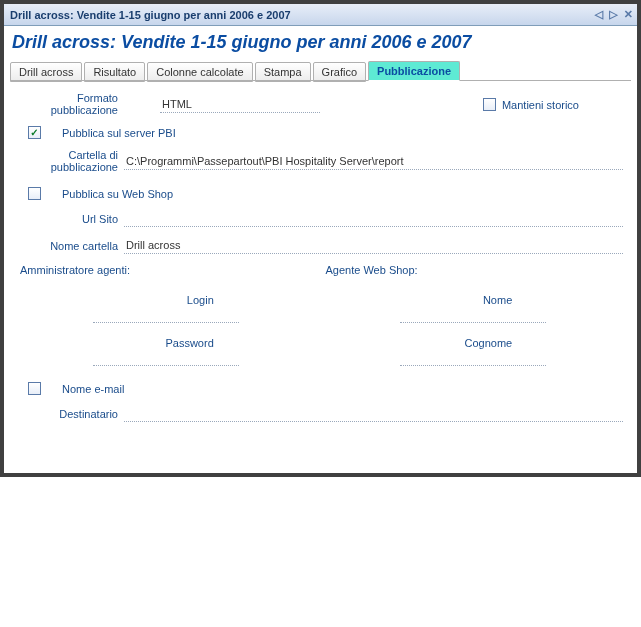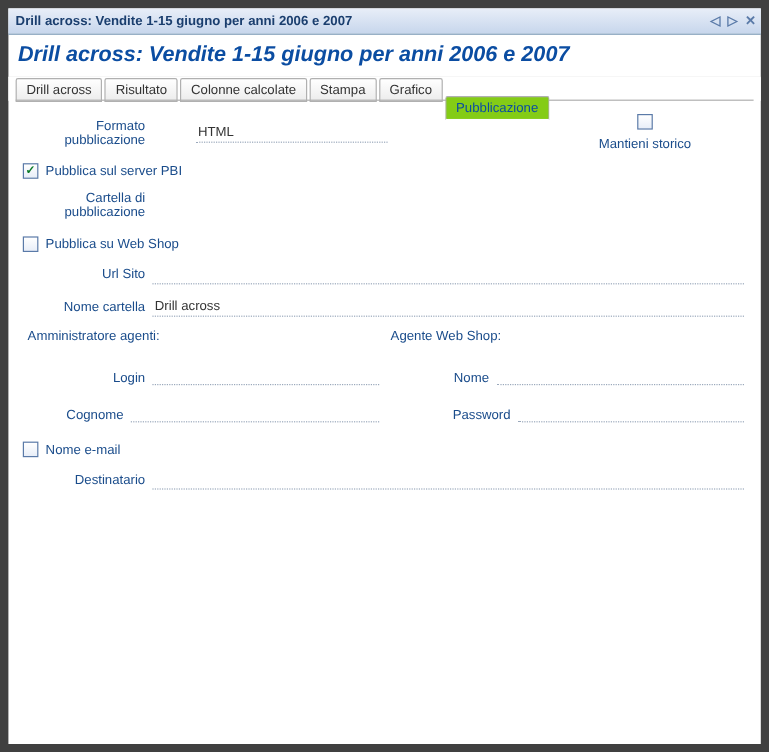--- a/index.html
+++ b/index.html
@@ -7,22 +7,22 @@
     margin: 0;
     font-family: Tahoma, Verdana, Arial, sans-serif;
     font-size: 11px;
     background: #fff;
     width: 641px;
     height: 627px;
     overflow: hidden;
   }
   .window {
     width: 641px;
-    height: 627px;
-    border: 7px solid #404040;
+    height: 477px;
+    border: 4px solid #404040;
     background: #fff;
     display: flex;
     flex-direction: column;
   }
   .titlebar {
     height: 22px;
     background: linear-gradient(to bottom, #e8eef8, #c7d6ec);
     border-bottom: 1px solid #7f9db9;
     display: flex;
     align-items: center;
@@ -55,25 +55,25 @@
     margin-right: 2px;
     font-size: 11px;
     color: #333;
     cursor: pointer;
     position: relative;
     top: 1px;
     border-top-left-radius: 2px;
     border-top-right-radius: 2px;
   }
   .tab.active {
-    background: #84cc16;
+    background: #5eead4;
     border-bottom-color: #fff;
     color: #0b4da2;
-    font-weight: normal;
-    top: 16px;
+    font-weight: bold;
+    top: 0;
     z-index: 2;
   }
   .tabline {
     border-bottom: 1px solid #b0b0b0;
     margin: 0 6px;
     position: relative;
     top: -1px;
   }
   .form-area {
     flex: 1;
@@ -106,23 +106,23 @@
     background: transparent;
     font-family: inherit;
     outline: none;
     min-width: 0;
   }
   .field-short { flex: 0 0 160px; margin-left: 36px; }
   .spacer-right { flex: 1; }
   .check-row {
     display: flex;
     align-items: center;
-    margin: 6px 0 10px 0;
-    color: #1a4c8b;
-    gap: 6px;
+    margin: 6px 0 10px 12px;
+    color: #1a4c8b;
+    gap: 21px;
   }
   .checkbox {
     width: 13px;
     height: 13px;
     border: 1px solid #5a7aa8;
     background: linear-gradient(to bottom, #fff, #e8eef8);
     display: inline-flex;
     align-items: center;
     justify-content: center;
     font-size: 11px;
@@ -142,44 +142,44 @@
   }
   .col { flex: 1; }
   .section-head {
     color: #1a4c8b;
     font-size: 11px;
     margin-bottom: 12px;
     padding-left: 4px;
   }
   .subrow {
     display: flex;
-    align-items: flex-end;
+    align-items: center;
     margin-bottom: 8px;
+    flex-direction: column;
   }
   .sublbl {
     width: 108px;
     text-align: right;
     padding-right: 6px;
     color: #1a4c8b;
     font-size: 11px;
   }
   .sublbl-r {
     width: 90px;
     text-align: right;
     padding-right: 6px;
     color: #1a4c8b;
     font-size: 11px;
   }
   .right-check {
     display: flex;
-    align-items: center;
+    align-items: flex-end;
     gap: 6px;
     color: #1a4c8b;
     margin-left: 56px;
-    flex-direction: column;
   }
 </style>
 </head>
 <body>
 
 <div class="window">
 
   <div class="titlebar">
     <span class="titlebar-text">Drill across: Vendite 1-15 giugno per anni 2006 e 2007</span>
     <div class="titlebar-btns">
@@ -218,20 +218,21 @@
 
     <div class="check-row">
       <span class="checkbox checked"></span>
       <span>Pubblica sul server PBI</span>
     </div>
 
     <div class="row">
       <div class="lbl multiline-lbl">
         <span>Cartella di pubblicazione</span>
       </div>
+      <input class="field" value="C:\Programmi\Passepartout\PBI Hospitality Server\report" style="">
     </div>
 
     <div class="check-row" style="margin-top:14px">
       <span class="checkbox"></span>
       <span>Pubblica su Web Shop</span>
     </div>
 
     <div class="row">
       <div class="lbl">Url Sito</div>
       <input class="field" value="" style="">
@@ -253,26 +254,26 @@
         <input class="field" value="" style="">
       </div>
       <div class="col subrow">
         <div class="sublbl-r">Nome</div>
         <input class="field" value="" style="">
       </div>
     </div>
 
     <div class="two-col">
       <div class="col subrow">
+        <div class="sublbl">Password</div>
+        <input type="password" class="field" value="" style="">
+      </div>
+      <div class="col subrow">
         <div class="sublbl-r">Cognome</div>
         <input class="field" value="" style="">
-      </div>
-      <div class="col subrow">
-        <div class="sublbl">Password</div>
-        <input type="password" class="field" value="" style="">
       </div>
     </div>
 
 
     <div class="check-row" style="margin-top:8px">
       <span class="checkbox"></span>
       <span>Nome e-mail</span>
     </div>
 
     <div class="row">

